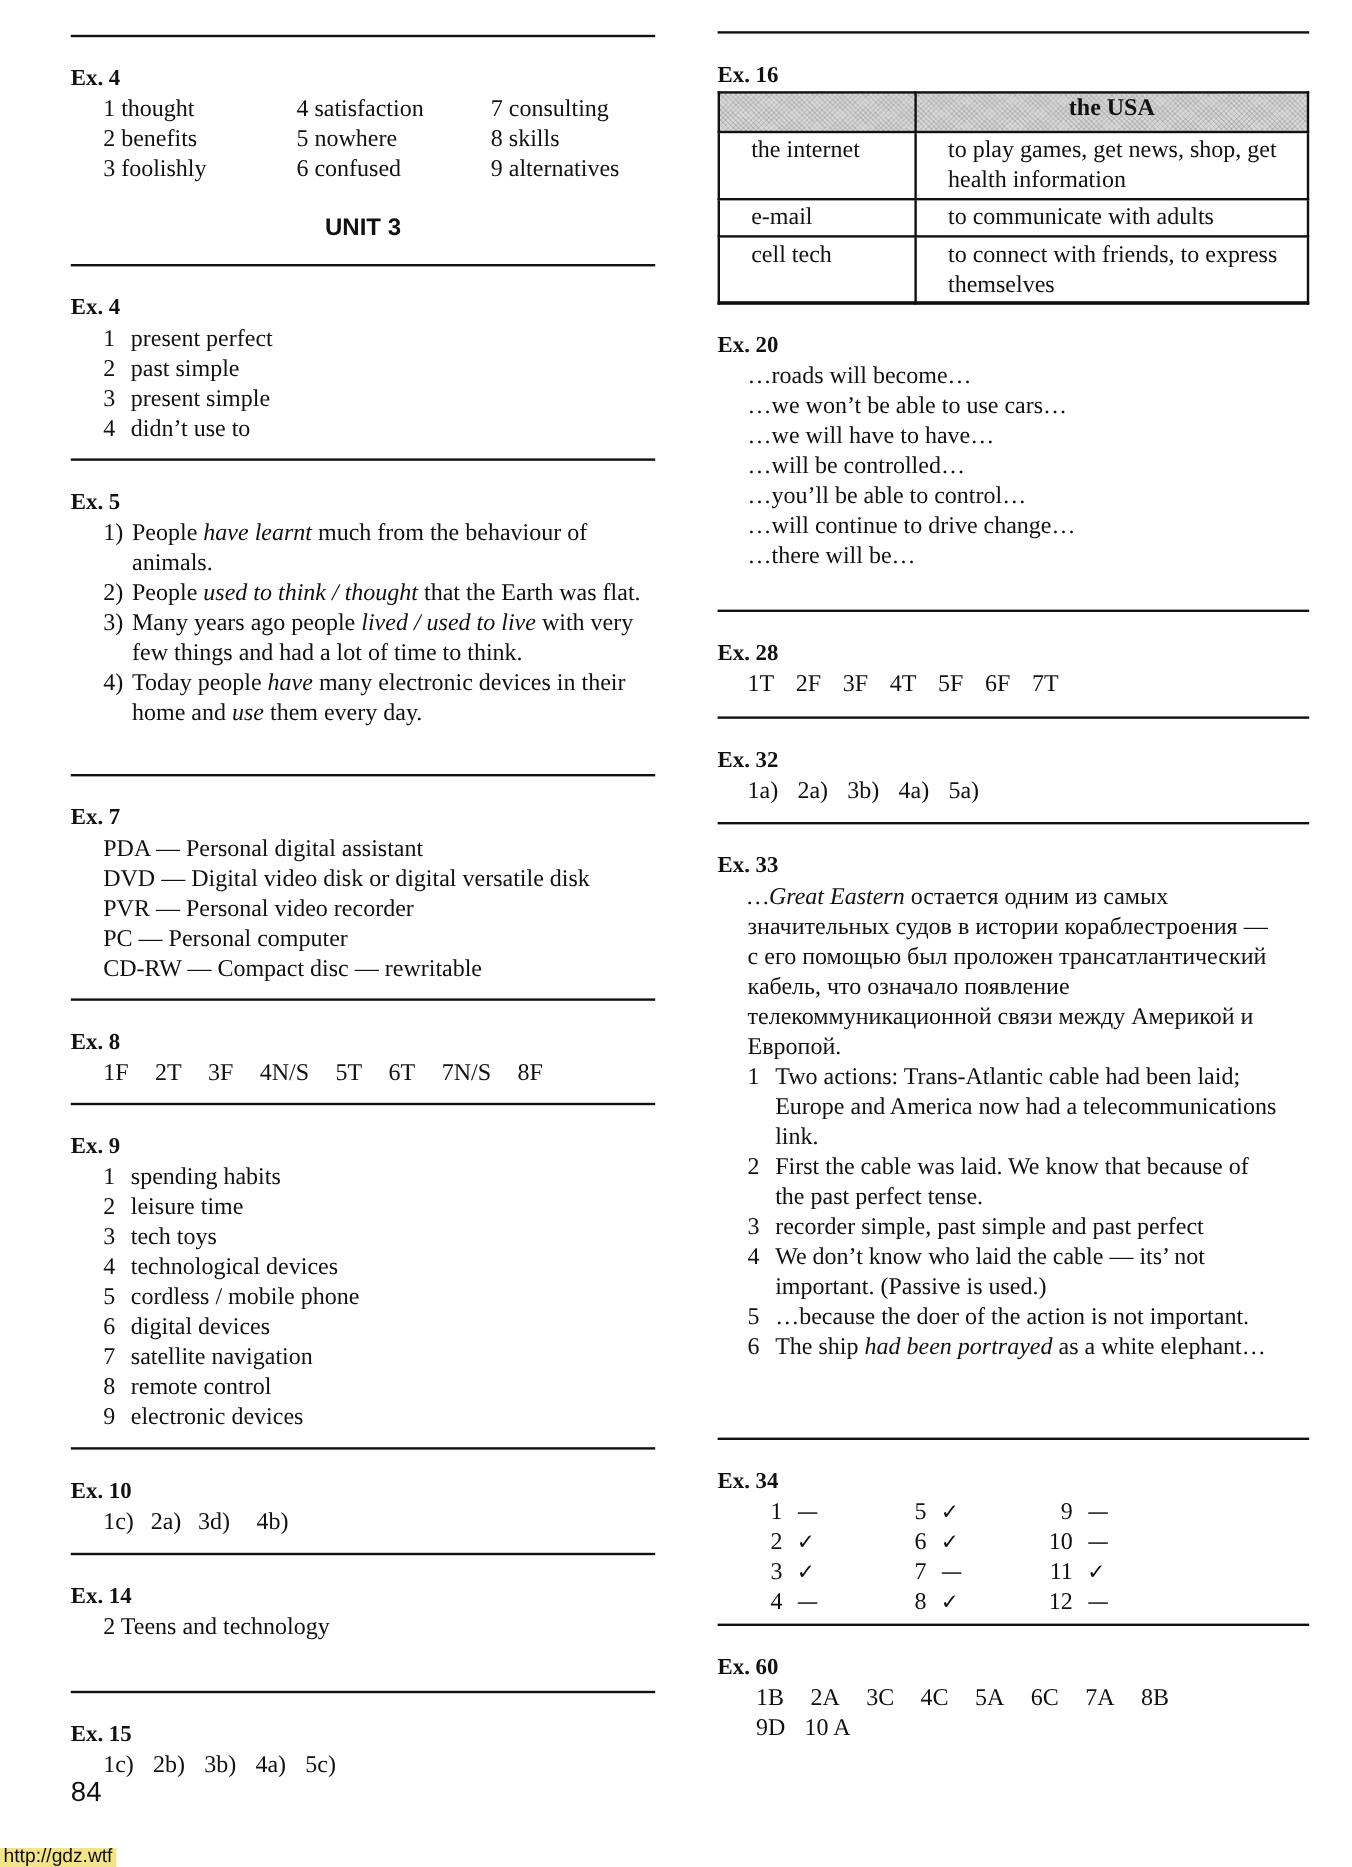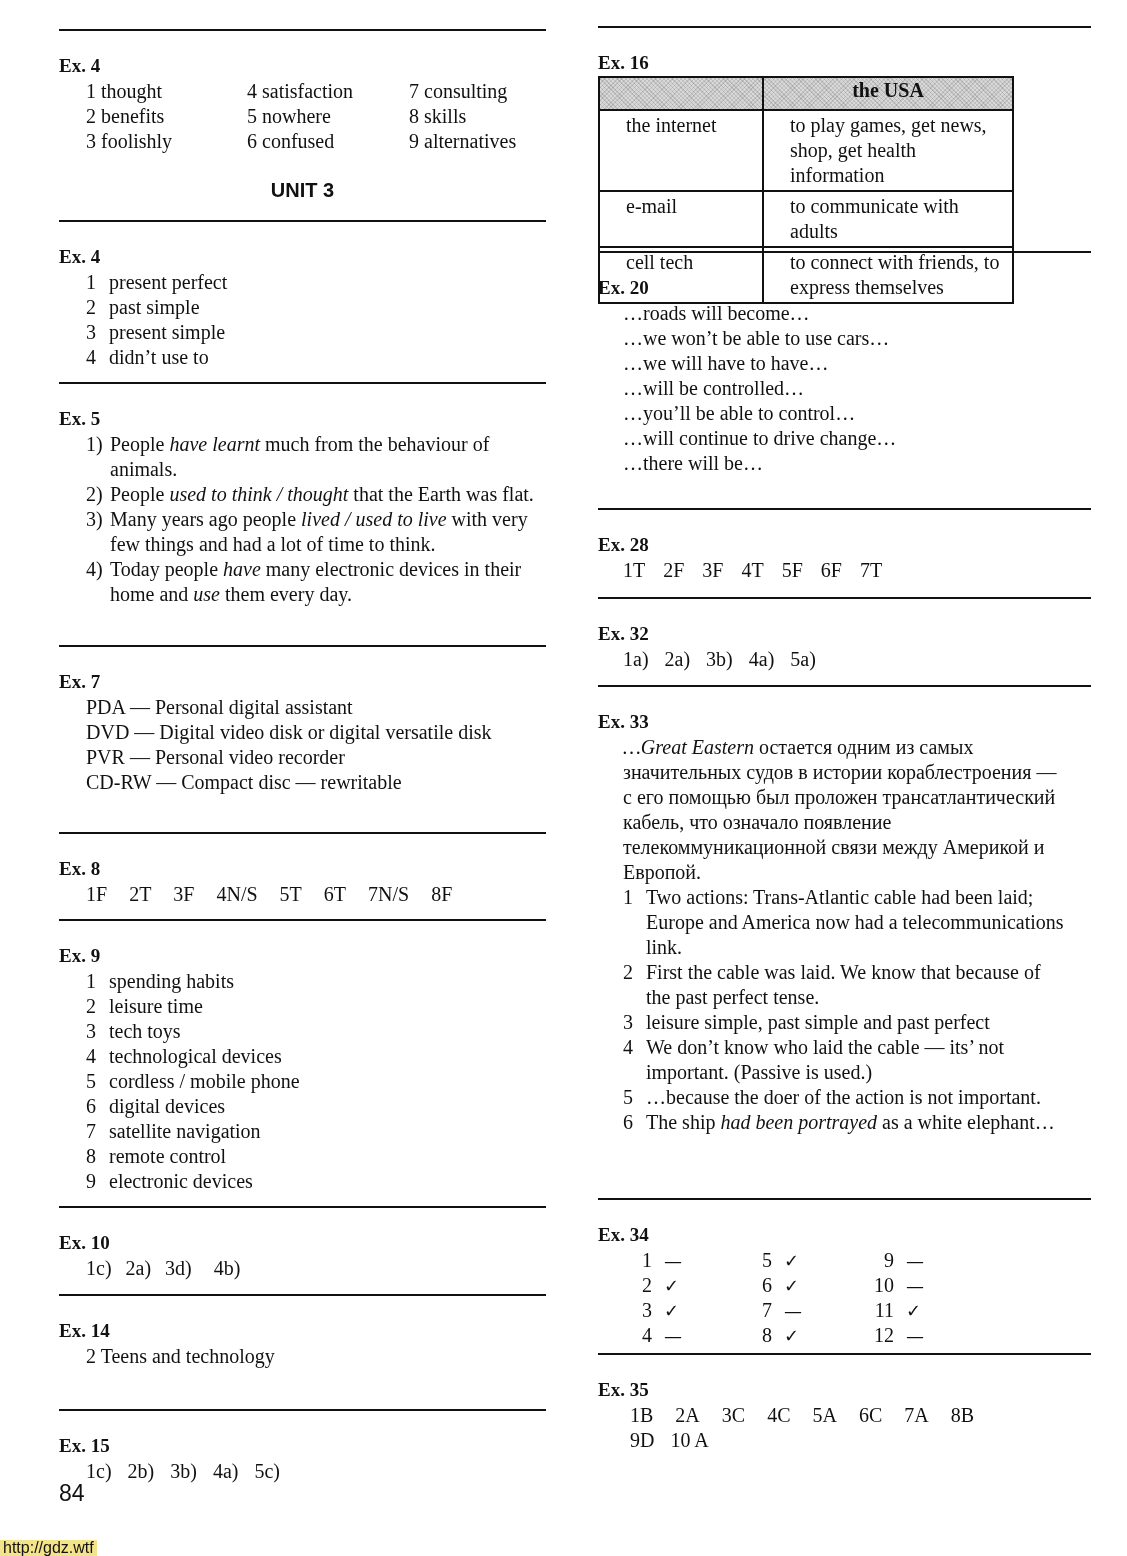--- a/index.html
+++ b/index.html
@@ -12,21 +12,21 @@
   .ex-title { font-weight: bold; font-size: 19px; line-height: 22px; margin-bottom: 2px; }
   .items { padding-left: 27px; line-height: 25px; }
   .items.r { padding-left: 25px; }
   .grid3 { display: grid; grid-template-columns: 161px 162px 1fr; line-height: 25px; padding-left: 27px; }
   .num-item { display: flex; }
   .num-item .n { width: 23px; flex: none; }
   .paren-item { display: flex; }
   .paren-item .n { width: 24px; flex: none; }
   .inline-answers span { margin-right: 22px; }
   .unit-title { position: absolute; left: 0; right: 0; text-align: center; font-family: "Liberation Sans", sans-serif; font-weight: bold; font-size: 20px; }
-  table.ex16 { border-collapse: collapse; width: 416px; margin-top: 2px; font-size: 20px; line-height: 25px; }
+  table.ex16 { border-collapse: collapse; width: 493px; margin-top: 2px; font-size: 20px; line-height: 25px; }
   table.ex16 td, table.ex16 th { border: 2px solid #111; vertical-align: top; }
   table.ex16 th { height: 33px; background-color: #d8d8d8;
     background-image: repeating-linear-gradient(45deg, rgba(0,0,0,0.12) 0 1px, transparent 1px 3px),
                       repeating-linear-gradient(-45deg, rgba(0,0,0,0.10) 0 1px, transparent 1px 3px);
     font-weight: bold; text-align: center; font-size: 20px; }
   table.ex16 td.c1 { width: 164px; padding: 2px 0 2px 26px; }
   table.ex16 td.c2 { padding: 2px 6px 2px 26px; }
   .check { font-family: "DejaVu Sans", sans-serif; font-size: 18px; }
   .ex34 { display: grid; grid-template-columns: 120px 110px 1fr; padding-left: 32px; line-height: 25px; }
   .ex34 .cell { display: flex; }
@@ -101,20 +101,21 @@
         </div>
     </div>
   </div>
 
   <div class="section" style="top:645px;">
     <div class="ex-title">Ex. 7</div>
     <div class="items">
       <div>PDA — Personal digital assistant</div>
       <div>DVD — Digital video disk or digital versatile disk</div>
       <div>PVR — Personal video recorder</div>
+      <div>PC — Personal computer</div>
       <div>CD-RW — Compact disc — rewritable</div>
     </div>
   </div>
 
   <div class="section" style="top:832px;">
     <div class="ex-title">Ex. 8</div>
     <div class="items inline-answers">
       <span>1F</span><span>2T</span><span>3F</span><span>4N/S</span><span>5T</span><span>6T</span><span>7N/S</span><span>8F</span>
     </div>
   </div>
@@ -241,21 +242,21 @@
       <div class="num-item">
           <span class="n">1</span>
           <span>Two actions: Trans-Atlantic cable had been laid; Europe and America now had a telecommunications link.</span>
         </div>
       <div class="num-item">
           <span class="n">2</span>
           <span>First the cable was laid. We know that because of the past perfect tense.</span>
         </div>
       <div class="num-item">
           <span class="n">3</span>
-          <span>leisure simple, past simple and past perfect</span>
+          <span>recorder simple, past simple and past perfect</span>
         </div>
       <div class="num-item">
           <span class="n">4</span>
           <span>We don’t know who laid the cable — its’ not important. (Passive is used.)</span>
         </div>
       <div class="num-item">
           <span class="n">5</span>
           <span>…because the doer of the action is not important.</span>
         </div>
       <div class="num-item">
@@ -313,21 +314,21 @@
           <span class="check">✓</span>
         </div>
       <div class="cell col3">
           <span class="n">12</span>
           <span class="check">—</span>
         </div>
     </div>
   </div>
 
   <div class="section" style="top:1353px;">
-    <div class="ex-title">Ex. 35</div>
+    <div class="ex-title">Ex. 60</div>
     <div class="items r inline-answers" style="padding-left:32px">
       
       <span>1B</span><span>2A</span><span>3C</span><span>4C</span><span>5A</span><span>6C</span><span>7A</span><span>8B</span>
     </div>
     <div class="items r inline-answers" style="padding-left:32px">
       <span style="margin-right:16px">9D</span><span>10 A</span>
     </div>
   </div>
 </div>
 

